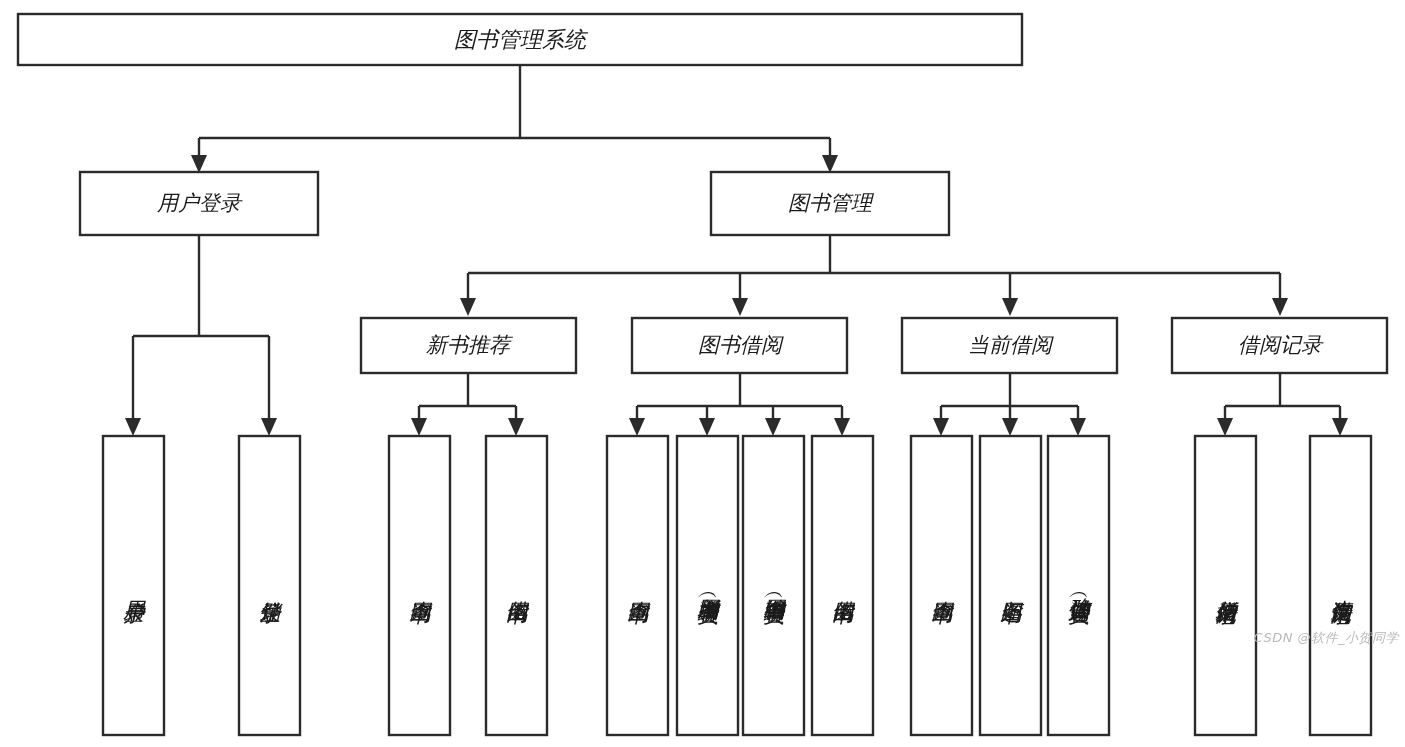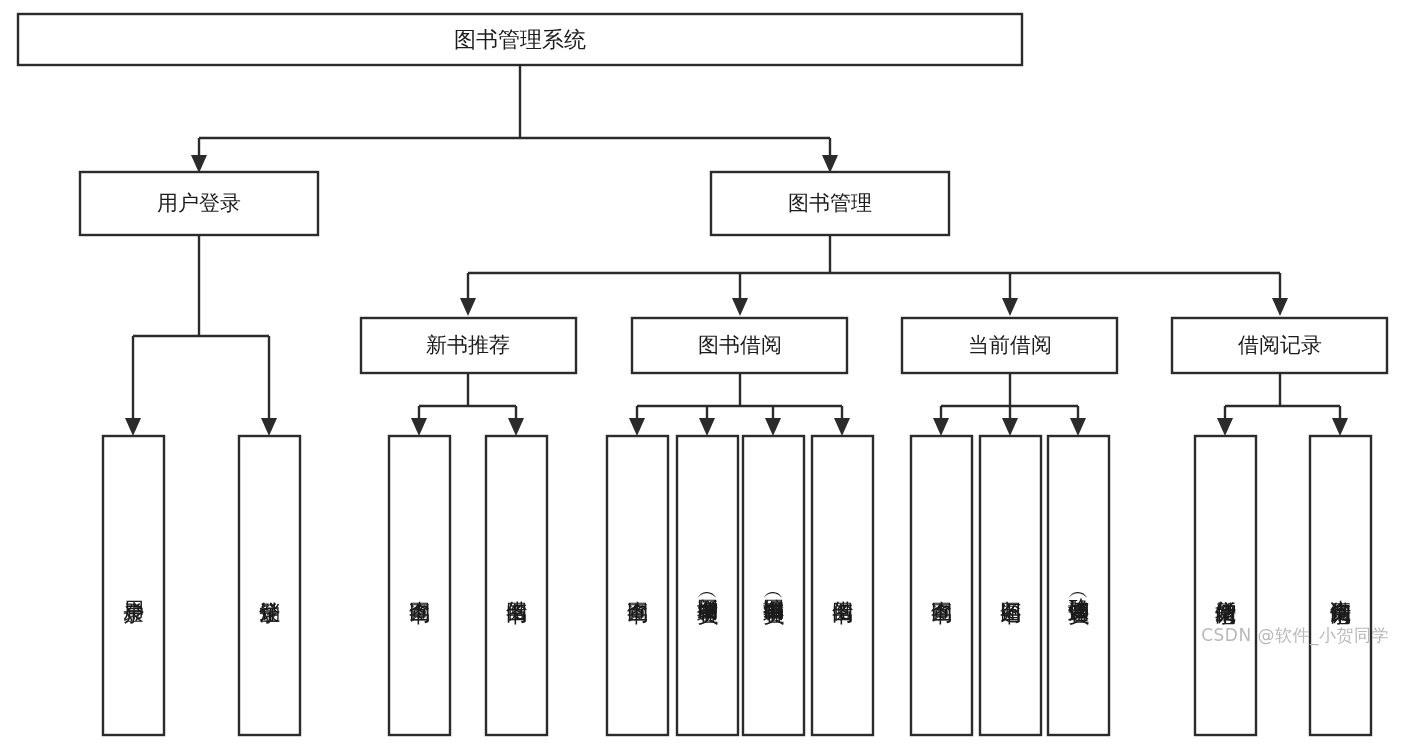--- a/index.html
+++ b/index.html
@@ -11,20 +11,21 @@
     width: 1405px;
     height: 747px;
     font-family: "DejaVu Sans", "Liberation Sans", sans-serif;
     overflow: hidden;
   }
   #diagram-root {
     position: relative;
     width: 1405px;
     height: 651px;
     background: #ffffff;
+    font-style: italic;
   }
   svg.diagram-svg {
     position: absolute;
     left: 0;
     top: 0;
     width: 1405px;
     height: 747px;
   }
   .node-rect {
     fill: #ffffff;
@@ -65,24 +66,24 @@
     font-family: "DejaVu Sans", "Liberation Sans", sans-serif;
     font-size: 21px;
     line-height: 1.06;
     color: #1b1b1b;
     letter-spacing: 1px;
     white-space: nowrap;
     pointer-events: none;
   }
   .watermark {
     position: absolute;
-    right: 16px;
+    right: 6px;
     bottom: 4px;
     font-family: "DejaVu Sans", "Liberation Sans", sans-serif;
-    font-size: 17px;
+    font-size: 13px;
     color: #b9b9b9;
     letter-spacing: 0.5px;
     white-space: nowrap;
   }
 </style>
 </head>
 <body>
 
 <div id="diagram-root">
 

